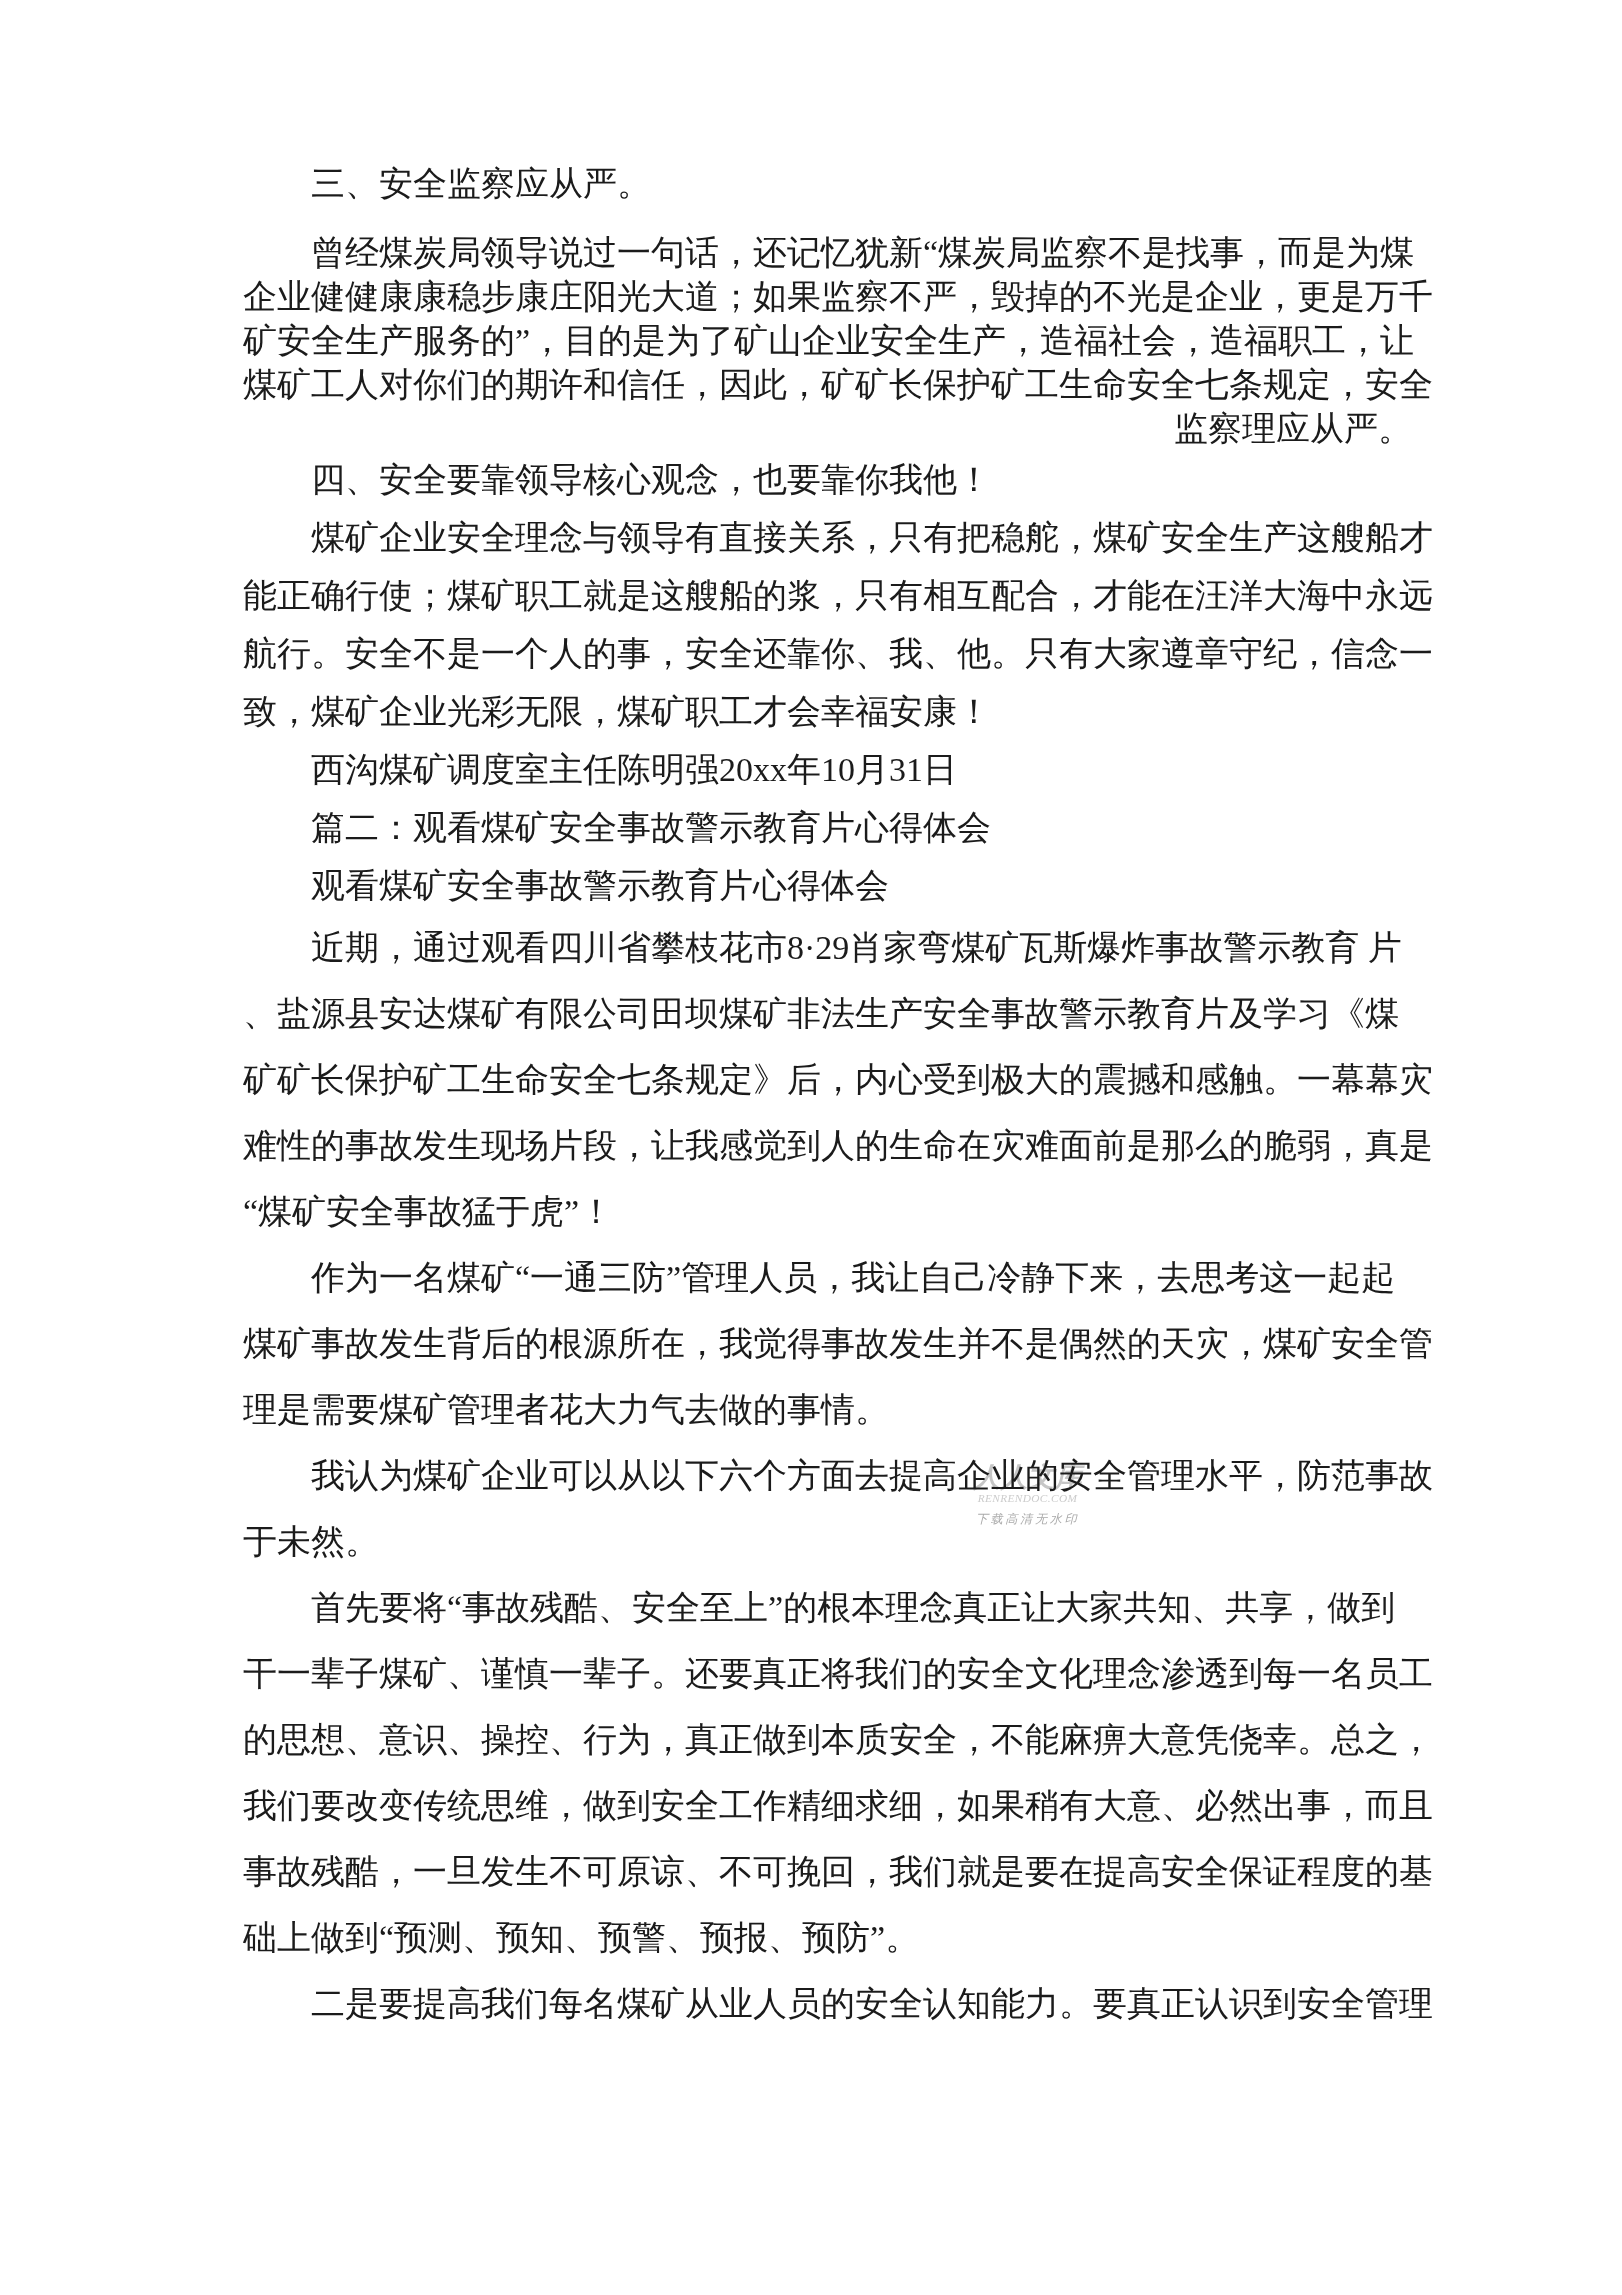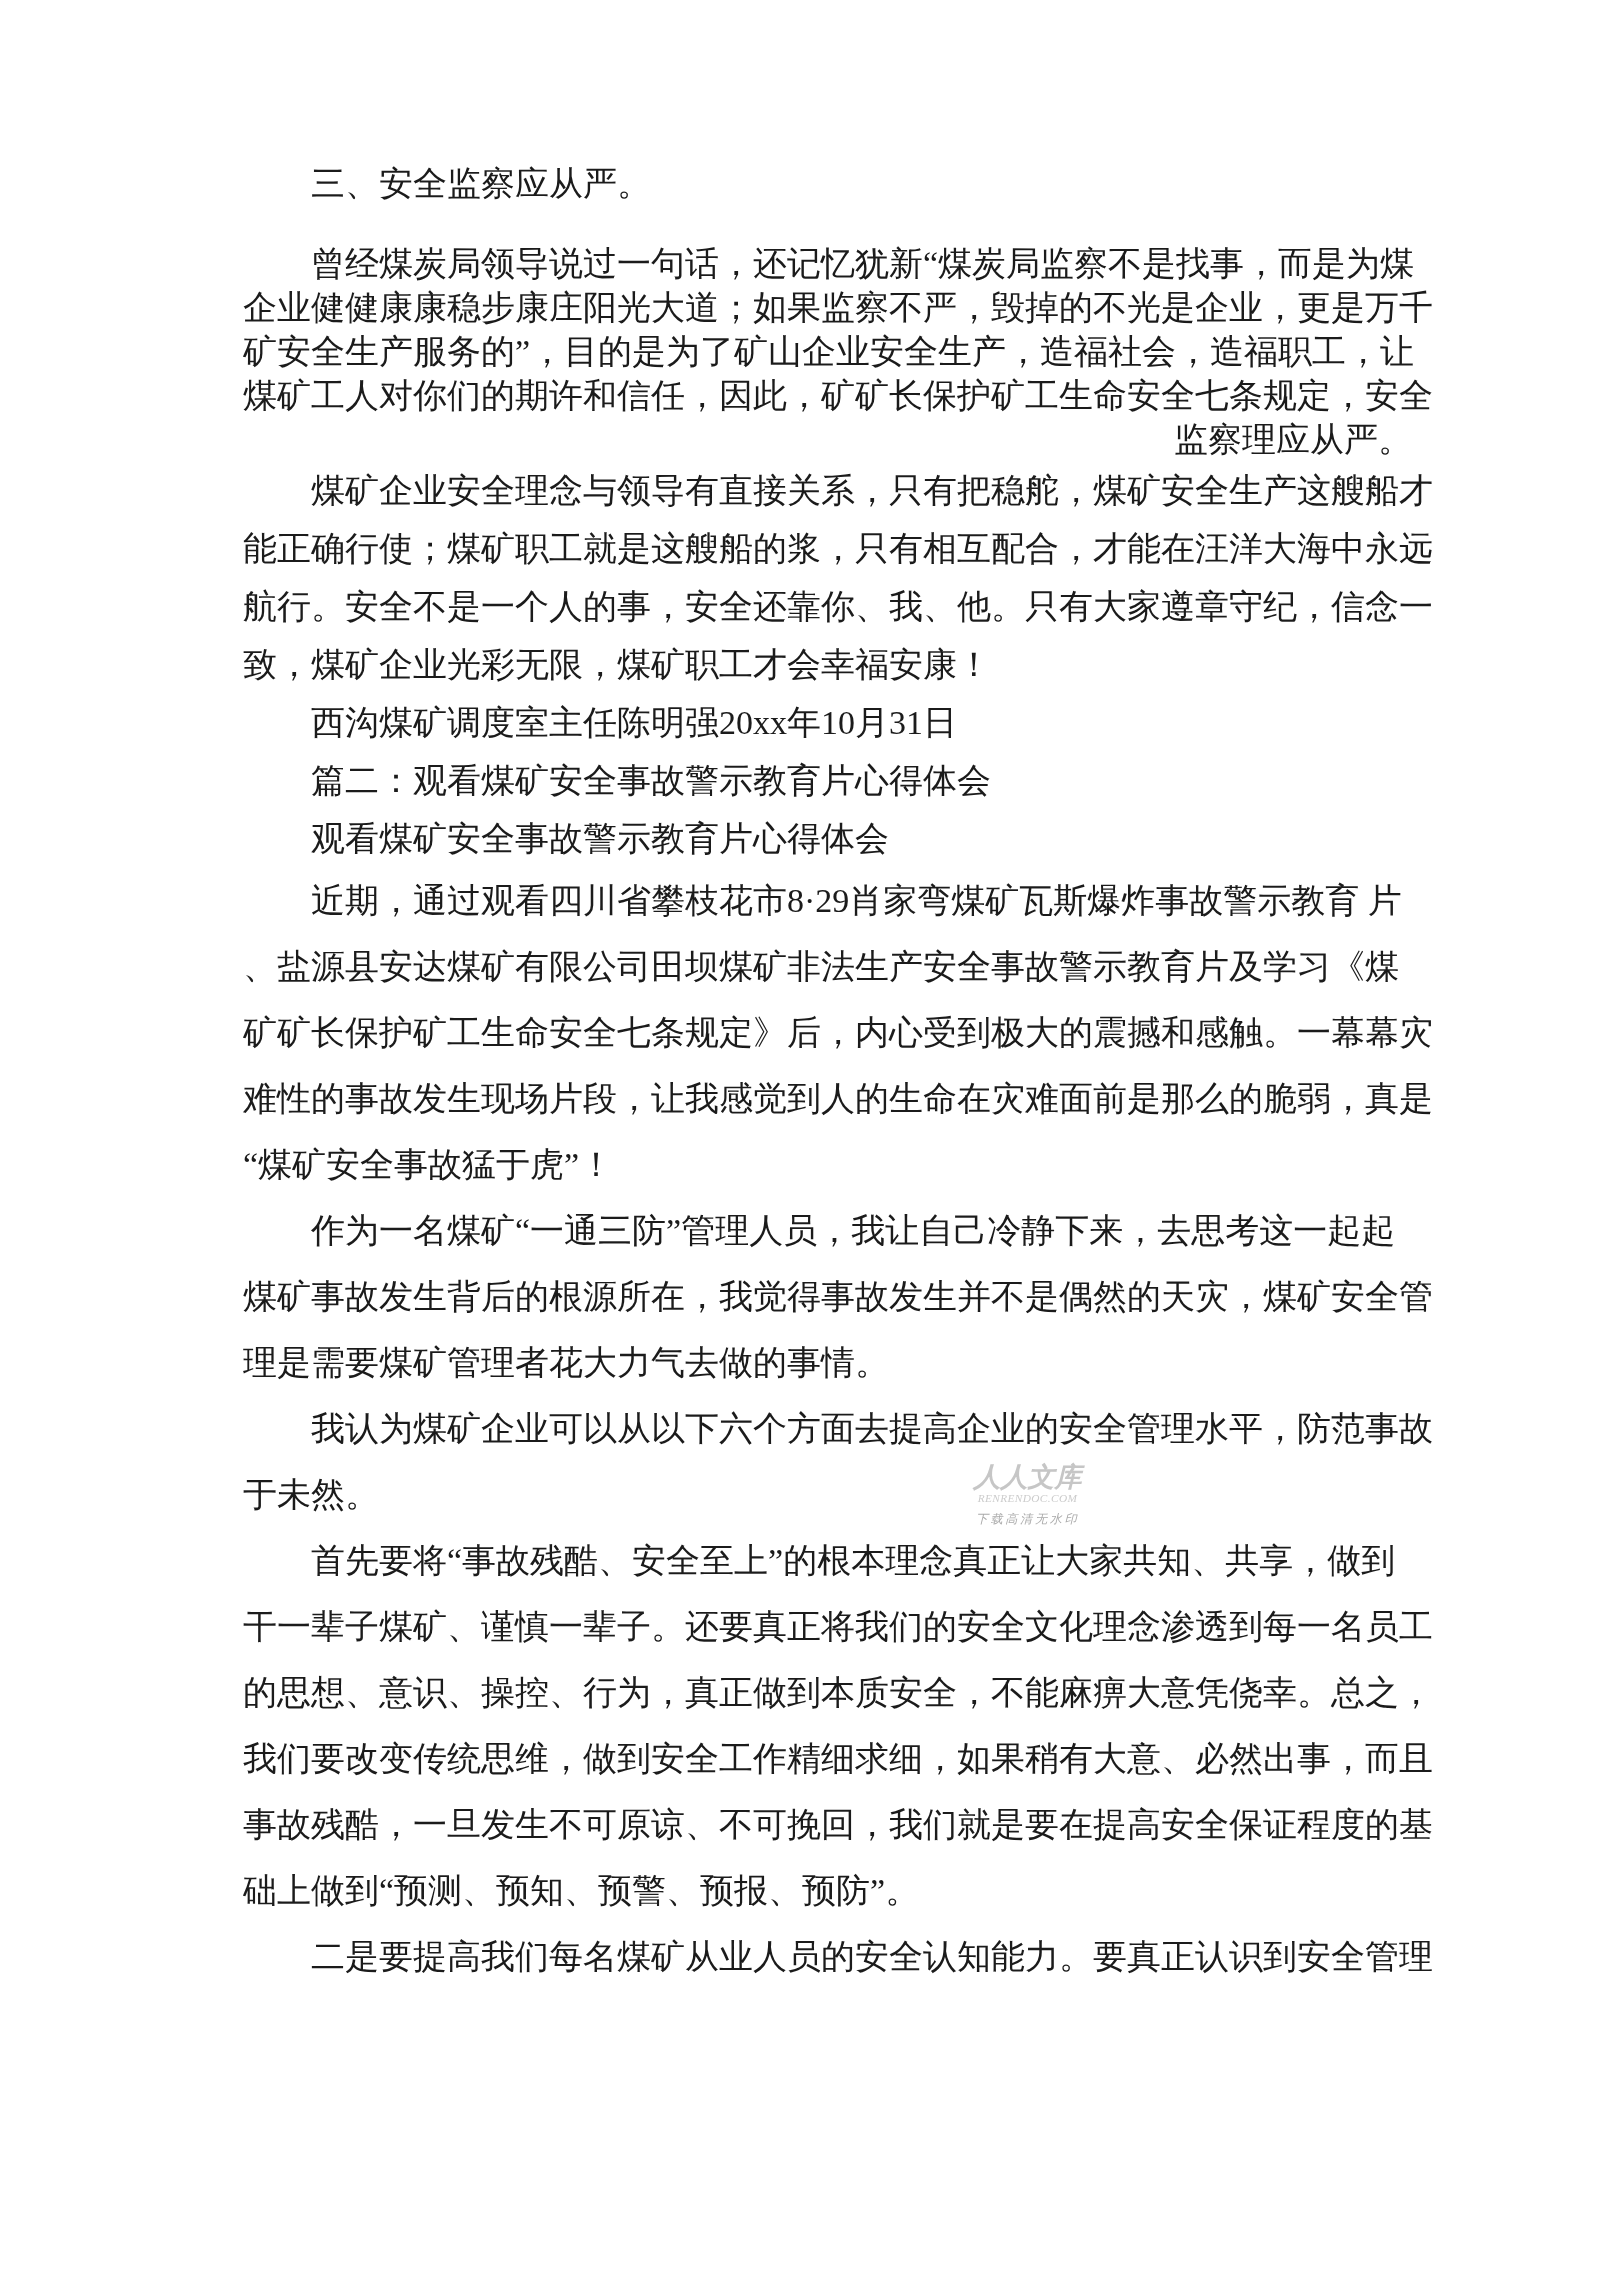--- a/index.html
+++ b/index.html
@@ -17,21 +17,21 @@
     left:243px;
     top:164px;
     width:1169px;
     z-index:1;
     color:#1b1b1b;
     font-family:"Liberation Serif","DejaVu Serif",serif;
     font-size:34px;
   }
   .ln{white-space:nowrap;}
   .ind{padding-left:68px;}
-  .g-head{line-height:40px;margin-bottom:38px;}
+  .g-head{line-height:40px;margin-bottom:27px;}
   .g-tight{line-height:44px;text-align:right;}
   .g-mid{line-height:58px;}
   .g-wide{line-height:66px;}
   .watermark{
     position:absolute;
     left:970px;
     top:1462px;
     width:115px;
     z-index:0;
     text-align:center;
@@ -73,20 +73,21 @@
     <div class="wm-sub">下载高清无水印</div>
   </div>
 
   <div class="content">
     <div class="ln g-head ind">三、安全监察应从严。</div>
     <div class="ln g-tight ind">曾经煤炭局领导说过一句话，还记忆犹新“煤炭局监察不是找事，而是为煤</div>
     <div class="ln g-tight">企业健健康康稳步康庄阳光大道；如果监察不严，毁掉的不光是企业，更是万千</div>
     <div class="ln g-tight">矿安全生产服务的”，目的是为了矿山企业安全生产，造福社会，造福职工，让</div>
     <div class="ln g-tight">煤矿工人对你们的期许和信任，因此，矿矿长保护矿工生命安全七条规定，安全</div>
     <div class="ln g-tight">监察理应从严。</div>
+    <div class="ln g-mid ind">四、安全要靠领导核心观念，也要靠你我他！</div>
     <div class="ln g-mid ind">煤矿企业安全理念与领导有直接关系，只有把稳舵，煤矿安全生产这艘船才</div>
     <div class="ln g-mid">能正确行使；煤矿职工就是这艘船的浆，只有相互配合，才能在汪洋大海中永远</div>
     <div class="ln g-mid">航行。安全不是一个人的事，安全还靠你、我、他。只有大家遵章守纪，信念一</div>
     <div class="ln g-mid">致，煤矿企业光彩无限，煤矿职工才会幸福安康！</div>
     <div class="ln g-mid ind">西沟煤矿调度室主任陈明强20xx年10月31日</div>
     <div class="ln g-mid ind">篇二：观看煤矿安全事故警示教育片心得体会</div>
     <div class="ln g-mid ind">观看煤矿安全事故警示教育片心得体会</div>
     <div class="ln g-wide ind">近期，通过观看四川省攀枝花市8·29肖家弯煤矿瓦斯爆炸事故警示教育 片</div>
     <div class="ln g-wide">、盐源县安达煤矿有限公司田坝煤矿非法生产安全事故警示教育片及学习《煤</div>
     <div class="ln g-wide">矿矿长保护矿工生命安全七条规定》后，内心受到极大的震撼和感触。一幕幕灾</div>

